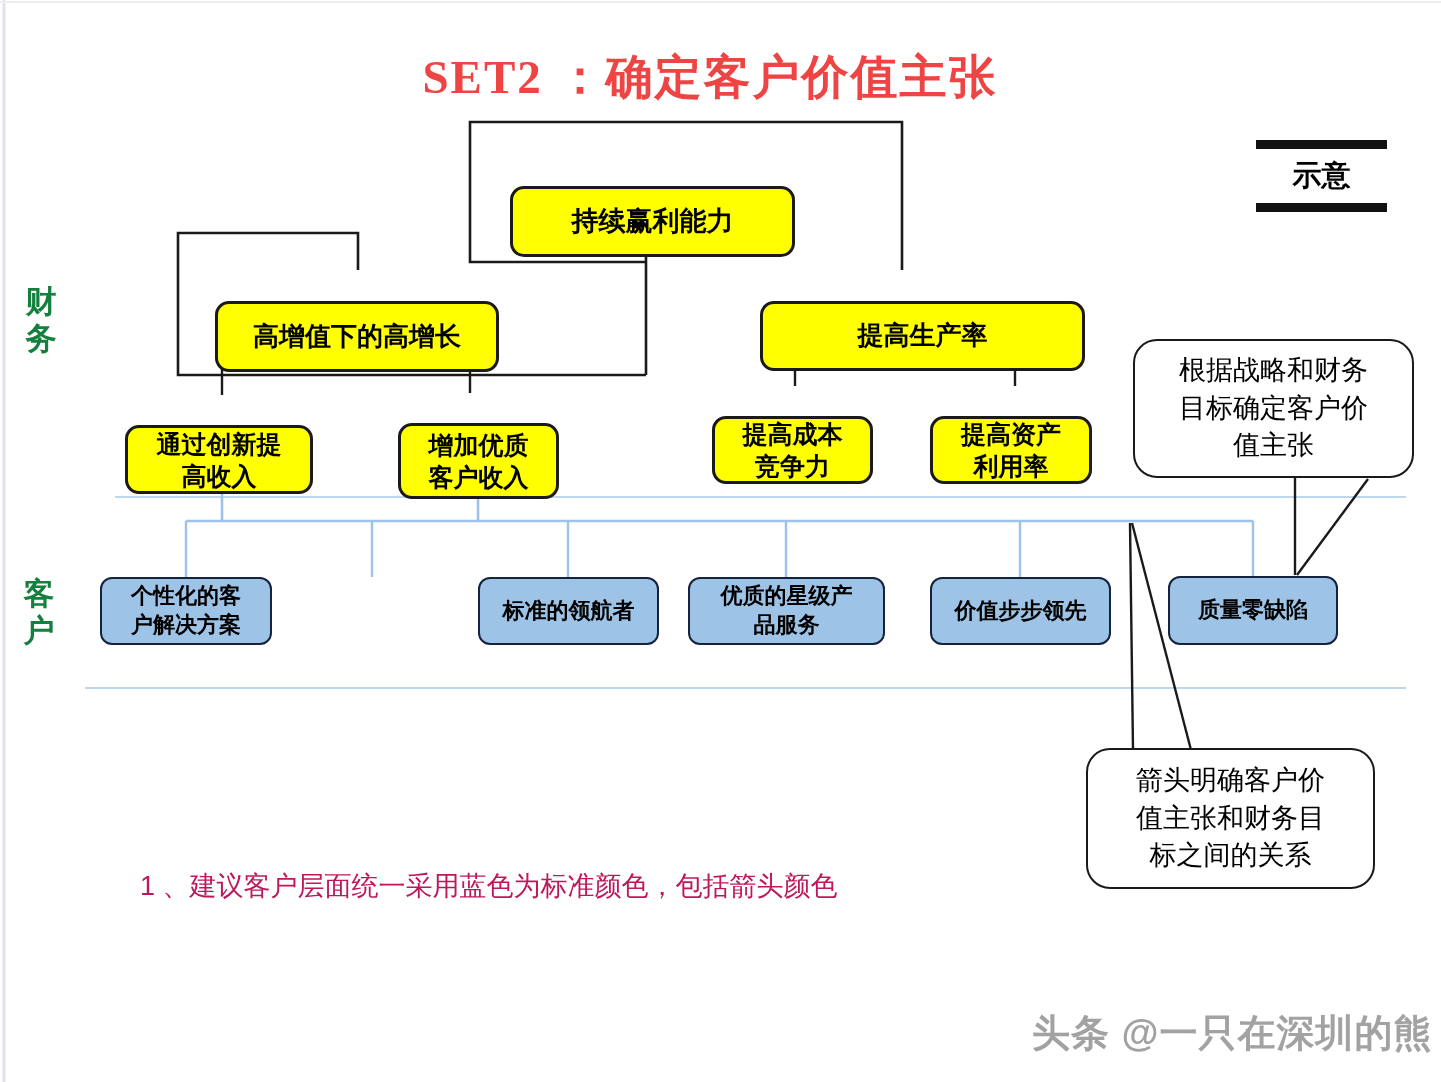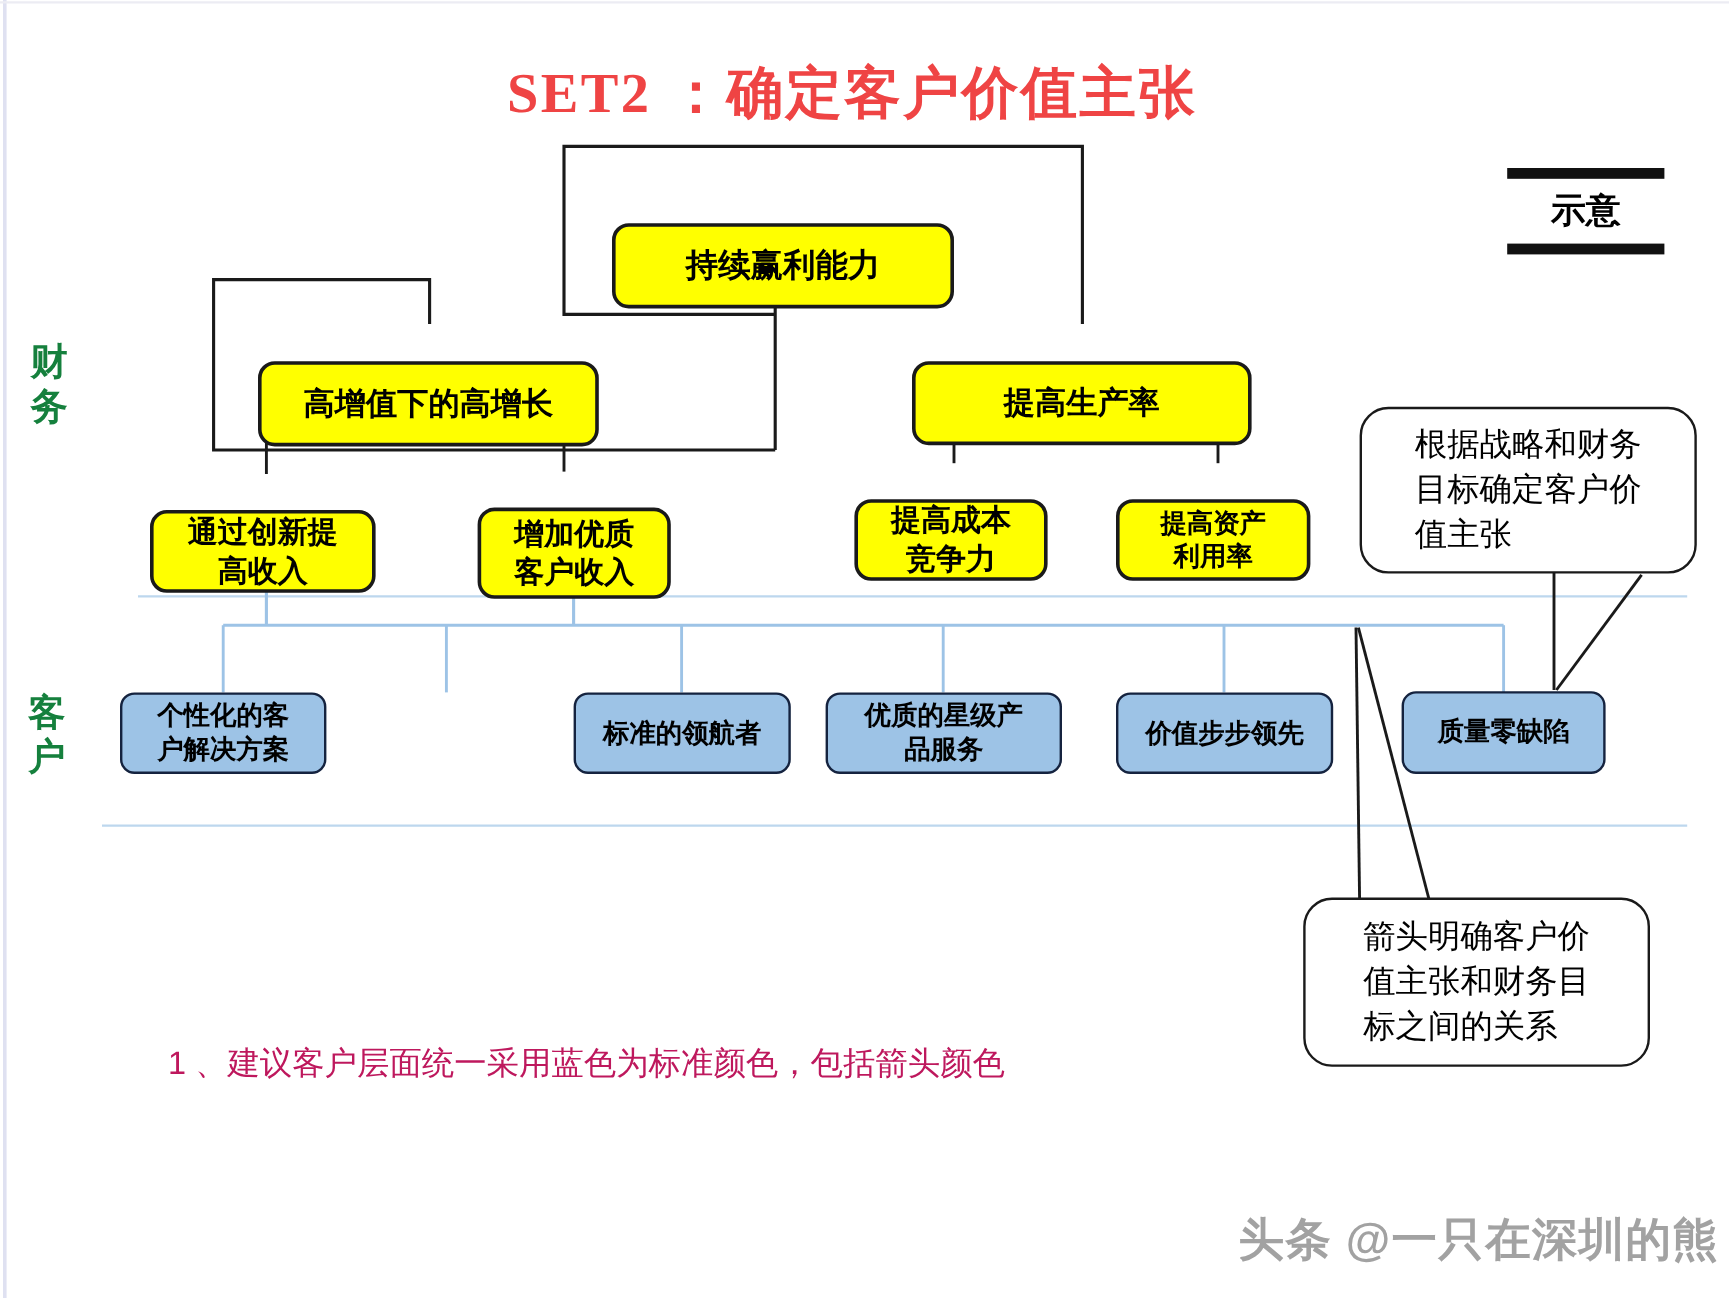--- a/index.html
+++ b/index.html
@@ -21,21 +21,21 @@
              font-weight:bold;font-size:31px;line-height:1.18;color:#15803d;
              word-break:break-all;text-align:center;}
 
   .ybox{position:absolute;background:#FFFF00;border:3px solid #1a1a1a;border-radius:14px;
         display:flex;align-items:center;justify-content:center;text-align:center;
         font-weight:bold;color:#000;white-space:pre-line;line-height:1.28;box-sizing:border-box;margin-top:31px;}
   .cbox{position:absolute;background:#9DC3E6;border:2.5px solid #15233f;border-radius:12px;
         display:flex;align-items:center;justify-content:center;text-align:center;
         font-weight:bold;color:#000;white-space:pre-line;line-height:1.3;box-sizing:border-box;}
   .bubble{position:absolute;background:#ffffff;border:2.5px solid #1a1a1a;border-radius:24px;
-        display:flex;align-items:center;justify-content:center;
+        display:flex;align-items:center;justify-content:center;text-align:center;
         font-family:"Liberation Serif","DejaVu Serif",serif;
         font-weight:400;color:#000;white-space:pre-line;line-height:1.4;font-size:27px;
         box-sizing:border-box;z-index:3;}
 
   .note{position:absolute;left:140px;top:868px;font-size:27px;font-weight:normal;color:#be185d;
         white-space:nowrap;}
   .watermark{position:absolute;left:1032px;top:1008px;font-size:38px;font-weight:bold;
         color:#a2a2a2;letter-spacing:1px;white-space:nowrap;
         text-shadow:2px 2px 1px rgba(255,255,255,.95),-2px -2px 1px rgba(255,255,255,.95);}
 </style>
@@ -87,28 +87,28 @@
 
   <div class="title">SET2 ：确定客户价值主张</div>
 
   <div class="legend">示意</div>
 
   <div class="sec-label" style="left:22px;top:284px;">财务</div>
   <div class="sec-label" style="left:20px;top:576px;">客户</div>
 
   <div class="ybox" style="left:510px;top:155px;width:285px;height:71px;font-size:27px;">持续赢利能力</div>
   <div class="ybox" style="left:215px;top:270px;width:284px;height:71px;font-size:26px;">高增值下的高增长</div>
-  <div class="ybox" style="left:760px;top:270px;width:283px;height:70px;font-size:26px;text-align:center;">提高生产率</div>
+  <div class="ybox" style="left:760px;top:270px;width:325px;height:70px;font-size:26px;text-align:center;">提高生产率</div>
   <div class="ybox" style="left:125px;top:394px;width:188px;height:69px;font-size:25px;">通过创新提
 高收入</div>
   <div class="ybox" style="left:398px;top:392px;width:161px;height:76px;font-size:25px;">增加优质
 客户收入</div>
   <div class="ybox" style="left:712px;top:385px;width:161px;height:68px;font-size:25px;">提高成本
 竞争力</div>
-  <div class="ybox" style="left:930px;top:385px;width:162px;height:68px;font-size:22px;">提高资产
+  <div class="ybox" style="left:930px;top:385px;width:162px;height:68px;font-size:25px;">提高资产
 利用率</div>
 
   <div class="cbox" style="left:100px;top:577px;width:172px;height:68px;font-size:22px;">个性化的客
 户解决方案</div>
   <div class="cbox" style="left:478px;top:577px;width:181px;height:68px;font-size:22px;">标准的领航者</div>
   <div class="cbox" style="left:688px;top:577px;width:197px;height:68px;font-size:22px;">优质的星级产
 品服务</div>
   <div class="cbox" style="left:930px;top:577px;width:181px;height:68px;font-size:22px;">价值步步领先</div>
   <div class="cbox" style="left:1168px;top:576px;width:170px;height:69px;font-size:22px;">质量零缺陷</div>
 

